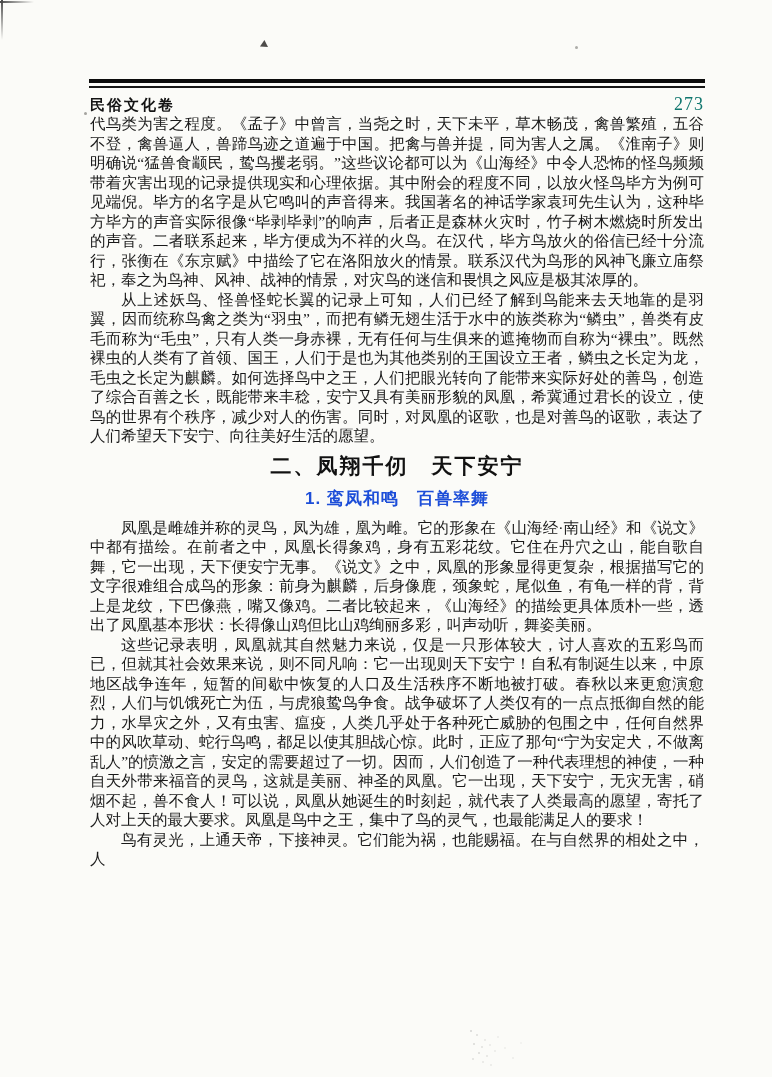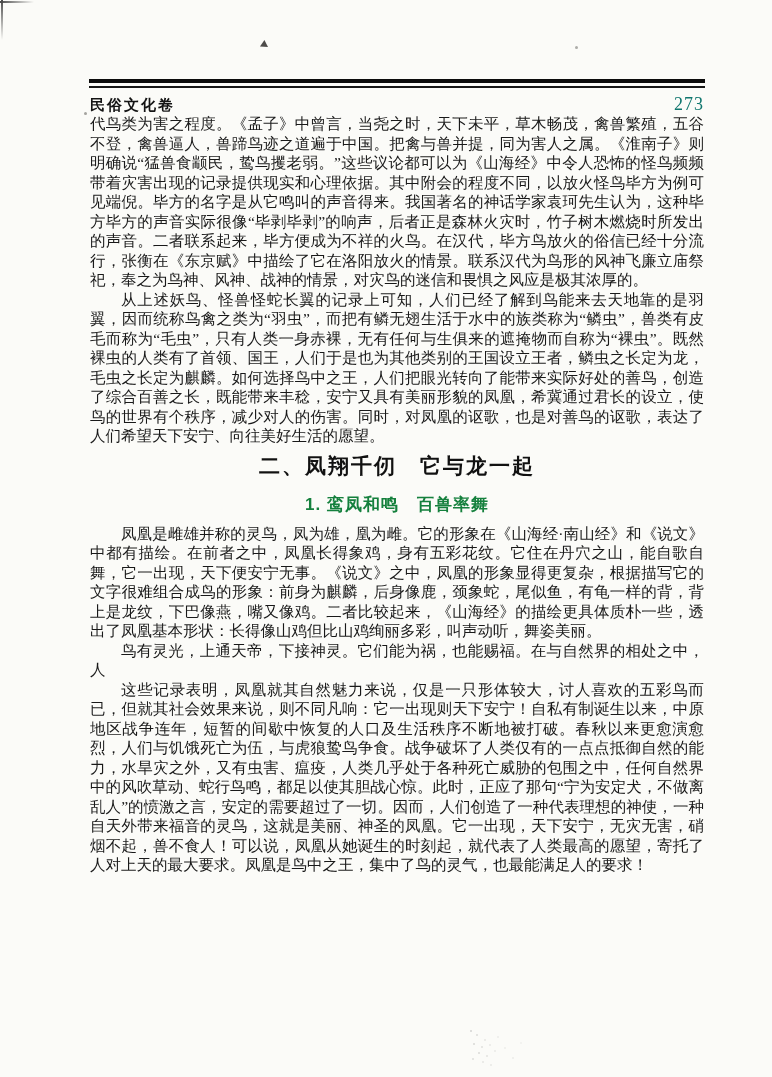--- a/index.html
+++ b/index.html
@@ -65,23 +65,23 @@
   .content p{margin:0;text-indent:2em;}
   .content p.cont{text-indent:0;margin-top:10px;}
 
   h2.section{
     font-size:21px;font-weight:600;color:#111;
     text-align:center;text-indent:0;
     margin:11px 0 13px 0;letter-spacing:2px;
     font-family:"Liberation Serif","DejaVu Serif",serif;
   }
   h3.subsection{
-    font-size:17px;font-weight:700;color:#15803d;
+    font-size:17px;font-weight:700;color:#1d4ed8;
     text-align:center;text-indent:0;
-    margin:19px 0 9px 0;letter-spacing:1px;
+    margin:13px 0 9px 0;letter-spacing:1px;
     font-family:"Liberation Sans","DejaVu Sans",sans-serif;
   }
 </style>
 </head>
 <body>
 
 <div class="page">
 
   <div class="scan-edge-v"></div>
   <div class="scan-edge-h"></div>
@@ -94,20 +94,20 @@
     <span class="book-title">民俗文化卷</span>
     <span class="page-number">273</span>
   </div>
 
   <div class="rule-thick"></div>
   <div class="rule-thin"></div>
 
   <div class="content">
     <p class="cont">代鸟类为害之程度。《孟子》中曾言，当尧之时，天下未平，草木畅茂，禽兽繁殖，五谷不登，禽兽逼人，兽蹄鸟迹之道遍于中国。把禽与兽并提，同为害人之属。《淮南子》则明确说“猛兽食颛民，鸷鸟攫老弱。”这些议论都可以为《山海经》中令人恐怖的怪鸟频频带着灾害出现的记录提供现实和心理依据。其中附会的程度不同，以放火怪鸟毕方为例可见端倪。毕方的名字是从它鸣叫的声音得来。我国著名的神话学家袁珂先生认为，这种毕方毕方的声音实际很像“毕剥毕剥”的响声，后者正是森林火灾时，竹子树木燃烧时所发出的声音。二者联系起来，毕方便成为不祥的火鸟。在汉代，毕方鸟放火的俗信已经十分流行，张衡在《东京赋》中描绘了它在洛阳放火的情景。联系汉代为鸟形的风神飞廉立庙祭祀，奉之为鸟神、风神、战神的情景，对灾鸟的迷信和畏惧之风应是极其浓厚的。</p>
     <p>从上述妖鸟、怪兽怪蛇长翼的记录上可知，人们已经了解到鸟能来去天地靠的是羽翼，因而统称鸟禽之类为“羽虫”，而把有鳞无翅生活于水中的族类称为“鳞虫”，兽类有皮毛而称为“毛虫”，只有人类一身赤裸，无有任何与生俱来的遮掩物而自称为“裸虫”。既然裸虫的人类有了首领、国王，人们于是也为其他类别的王国设立王者，鳞虫之长定为龙，毛虫之长定为麒麟。如何选择鸟中之王，人们把眼光转向了能带来实际好处的善鸟，创造了综合百善之长，既能带来丰稔，安宁又具有美丽形貌的凤凰，希冀通过君长的设立，使鸟的世界有个秩序，减少对人的伤害。同时，对凤凰的讴歌，也是对善鸟的讴歌，表达了人们希望天下安宁、向往美好生活的愿望。</p>
-    <h2 class="section">二、凤翔千仞　它与龙一起</h2>
+    <h2 class="section">二、凤翔千仞　天下安宁</h2>
     <h3 class="subsection">1. 鸾凤和鸣　百兽率舞</h3>
     <p>凤凰是雌雄并称的灵鸟，凤为雄，凰为雌。它的形象在《山海经·南山经》和《说文》中都有描绘。在前者之中，凤凰长得象鸡，身有五彩花纹。它住在丹穴之山，能自歌自舞，它一出现，天下便安宁无事。《说文》之中，凤凰的形象显得更复杂，根据描写它的文字很难组合成鸟的形象：前身为麒麟，后身像鹿，颈象蛇，尾似鱼，有龟一样的背，背上是龙纹，下巴像燕，嘴又像鸡。二者比较起来，《山海经》的描绘更具体质朴一些，透出了凤凰基本形状：长得像山鸡但比山鸡绚丽多彩，叫声动听，舞姿美丽。</p>
+    <p>这些记录表明，凤凰就其自然魅力来说，仅是一只形体较大，讨人喜欢的五彩鸟而已，但就其社会效果来说，则不同凡响：它一出现则天下安宁！自私有制诞生以来，中原地区战争连年，短暂的间歇中恢复的人口及生活秩序不断地被打破。春秋以来更愈演愈烈，人们与饥饿死亡为伍，与虎狼鸷鸟争食。战争破坏了人类仅有的一点点抵御自然的能力，水旱灾之外，又有虫害、瘟疫，人类几乎处于各种死亡威胁的包围之中，任何自然界中的风吹草动、蛇行鸟鸣，都足以使其胆战心惊。此时，正应了那句“宁为安定犬，不做离乱人”的愤激之言，安定的需要超过了一切。因而，人们创造了一种代表理想的神使，一种自天外带来福音的灵鸟，这就是美丽、神圣的凤凰。它一出现，天下安宁，无灾无害，硝烟不起，兽不食人！可以说，凤凰从她诞生的时刻起，就代表了人类最高的愿望，寄托了人对上天的最大要求。凤凰是鸟中之王，集中了鸟的灵气，也最能满足人的要求！</p>
     <p>鸟有灵光，上通天帝，下接神灵。它们能为祸，也能赐福。在与自然界的相处之中，人</p>
-    <p>这些记录表明，凤凰就其自然魅力来说，仅是一只形体较大，讨人喜欢的五彩鸟而已，但就其社会效果来说，则不同凡响：它一出现则天下安宁！自私有制诞生以来，中原地区战争连年，短暂的间歇中恢复的人口及生活秩序不断地被打破。春秋以来更愈演愈烈，人们与饥饿死亡为伍，与虎狼鸷鸟争食。战争破坏了人类仅有的一点点抵御自然的能力，水旱灾之外，又有虫害、瘟疫，人类几乎处于各种死亡威胁的包围之中，任何自然界中的风吹草动、蛇行鸟鸣，都足以使其胆战心惊。此时，正应了那句“宁为安定犬，不做离乱人”的愤激之言，安定的需要超过了一切。因而，人们创造了一种代表理想的神使，一种自天外带来福音的灵鸟，这就是美丽、神圣的凤凰。它一出现，天下安宁，无灾无害，硝烟不起，兽不食人！可以说，凤凰从她诞生的时刻起，就代表了人类最高的愿望，寄托了人对上天的最大要求。凤凰是鸟中之王，集中了鸟的灵气，也最能满足人的要求！</p>
   </div>
 
 </div>
 
 </body></html>

